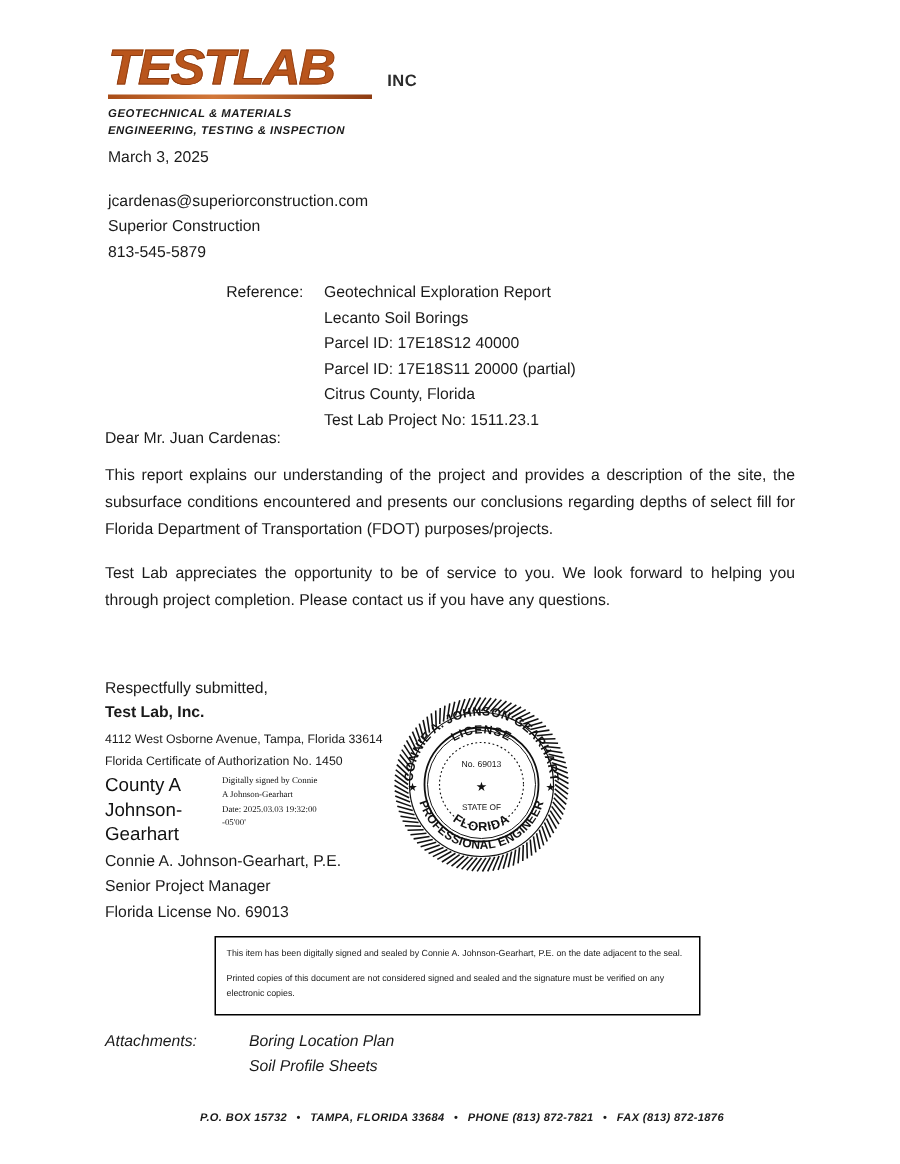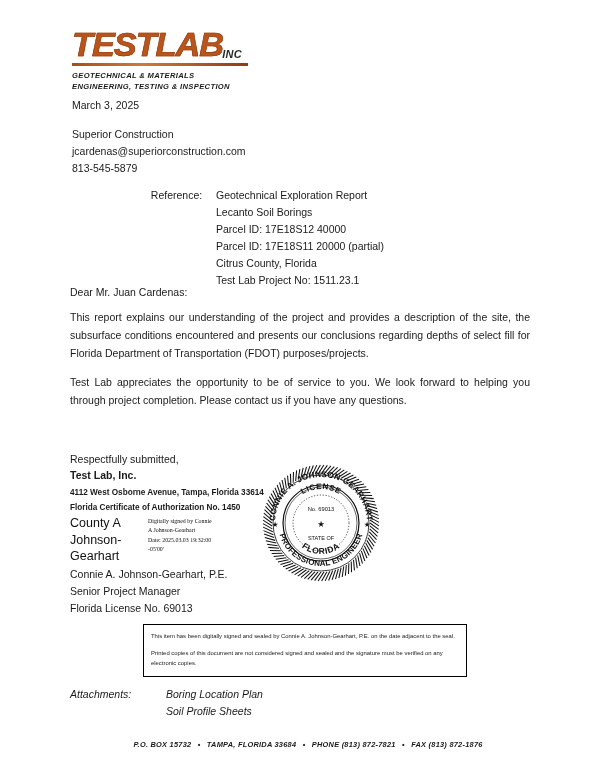--- a/index.html
+++ b/index.html
@@ -26,20 +26,21 @@
   .letterhead {
     position: absolute;
     left: 72px;
     top: 26px;
     width: 260px;
   }
   .logo-row {
     display: flex;
     align-items: flex-end;
     height: 36px;
+    gap: 36px;
   }
   .logo-mark {
     position: relative;
     height: 34px;
     line-height: 34px;
     font-family: "Liberation Sans", sans-serif;
     font-weight: bold;
     font-size: 33px;
     letter-spacing: -1px;
     font-style: italic;
@@ -55,21 +56,20 @@
     background-clip: text;
     color: transparent;
     -webkit-text-stroke: 0.6px #8e3c12;
     text-shadow: 0 0 0 #b9551c;
     transform: scaleX(1.04);
     transform-origin: left bottom;
   }
   .logo-inc {
     font-size: 11px;
     font-weight: bold;
-    font-style: italic;
     color: #2b2b2b;
     margin-left: 5px;
     margin-bottom: 2px;
     letter-spacing: 0.3px;
     margin-top: 40px;
   }
   .logo-rule {
     width: 176px;
     height: 3px;
     background: linear-gradient(90deg, #a94d18, #d2783a 40%, #8e3c12);
@@ -136,21 +136,20 @@
     left: 70px;
     top: 452px;
     font-size: 10.5px;
     line-height: 1.5;
   }
   .sig-company { font-weight: bold; }
   .sig-address {
     font-size: 8.2px;
     line-height: 1.6;
     margin-top: 2px;
-    font-weight: bold;
   }
 
   .esign {
     position: absolute;
     left: 70px;
     top: 515px;
     display: flex;
     align-items: flex-start;
   }
   .esign-name {
@@ -241,22 +240,22 @@
     <div class="logo-rule"></div>
     <div class="tagline">
       <div>GEOTECHNICAL &amp; MATERIALS</div>
       <div>ENGINEERING, TESTING &amp; INSPECTION</div>
     </div>
   </div>
 
   <div class="date-line">March 3, 2025</div>
 
   <div class="recipient">
+    <div>jcardenas@superiorconstruction.com</div>
     <div>Superior Construction</div>
-    <div>jcardenas@superiorconstruction.com</div>
     <div>813-545-5879</div>
   </div>
 
   <div class="reference-block">
     <div class="reference-label">Reference:</div>
     <div class="reference-lines">
       <div>Geotechnical Exploration Report</div>
       <div>Lecanto Soil Borings</div>
       <div>Parcel ID: 17E18S12 40000</div>
       <div>Parcel ID: 17E18S11 20000 (partial)</div>

